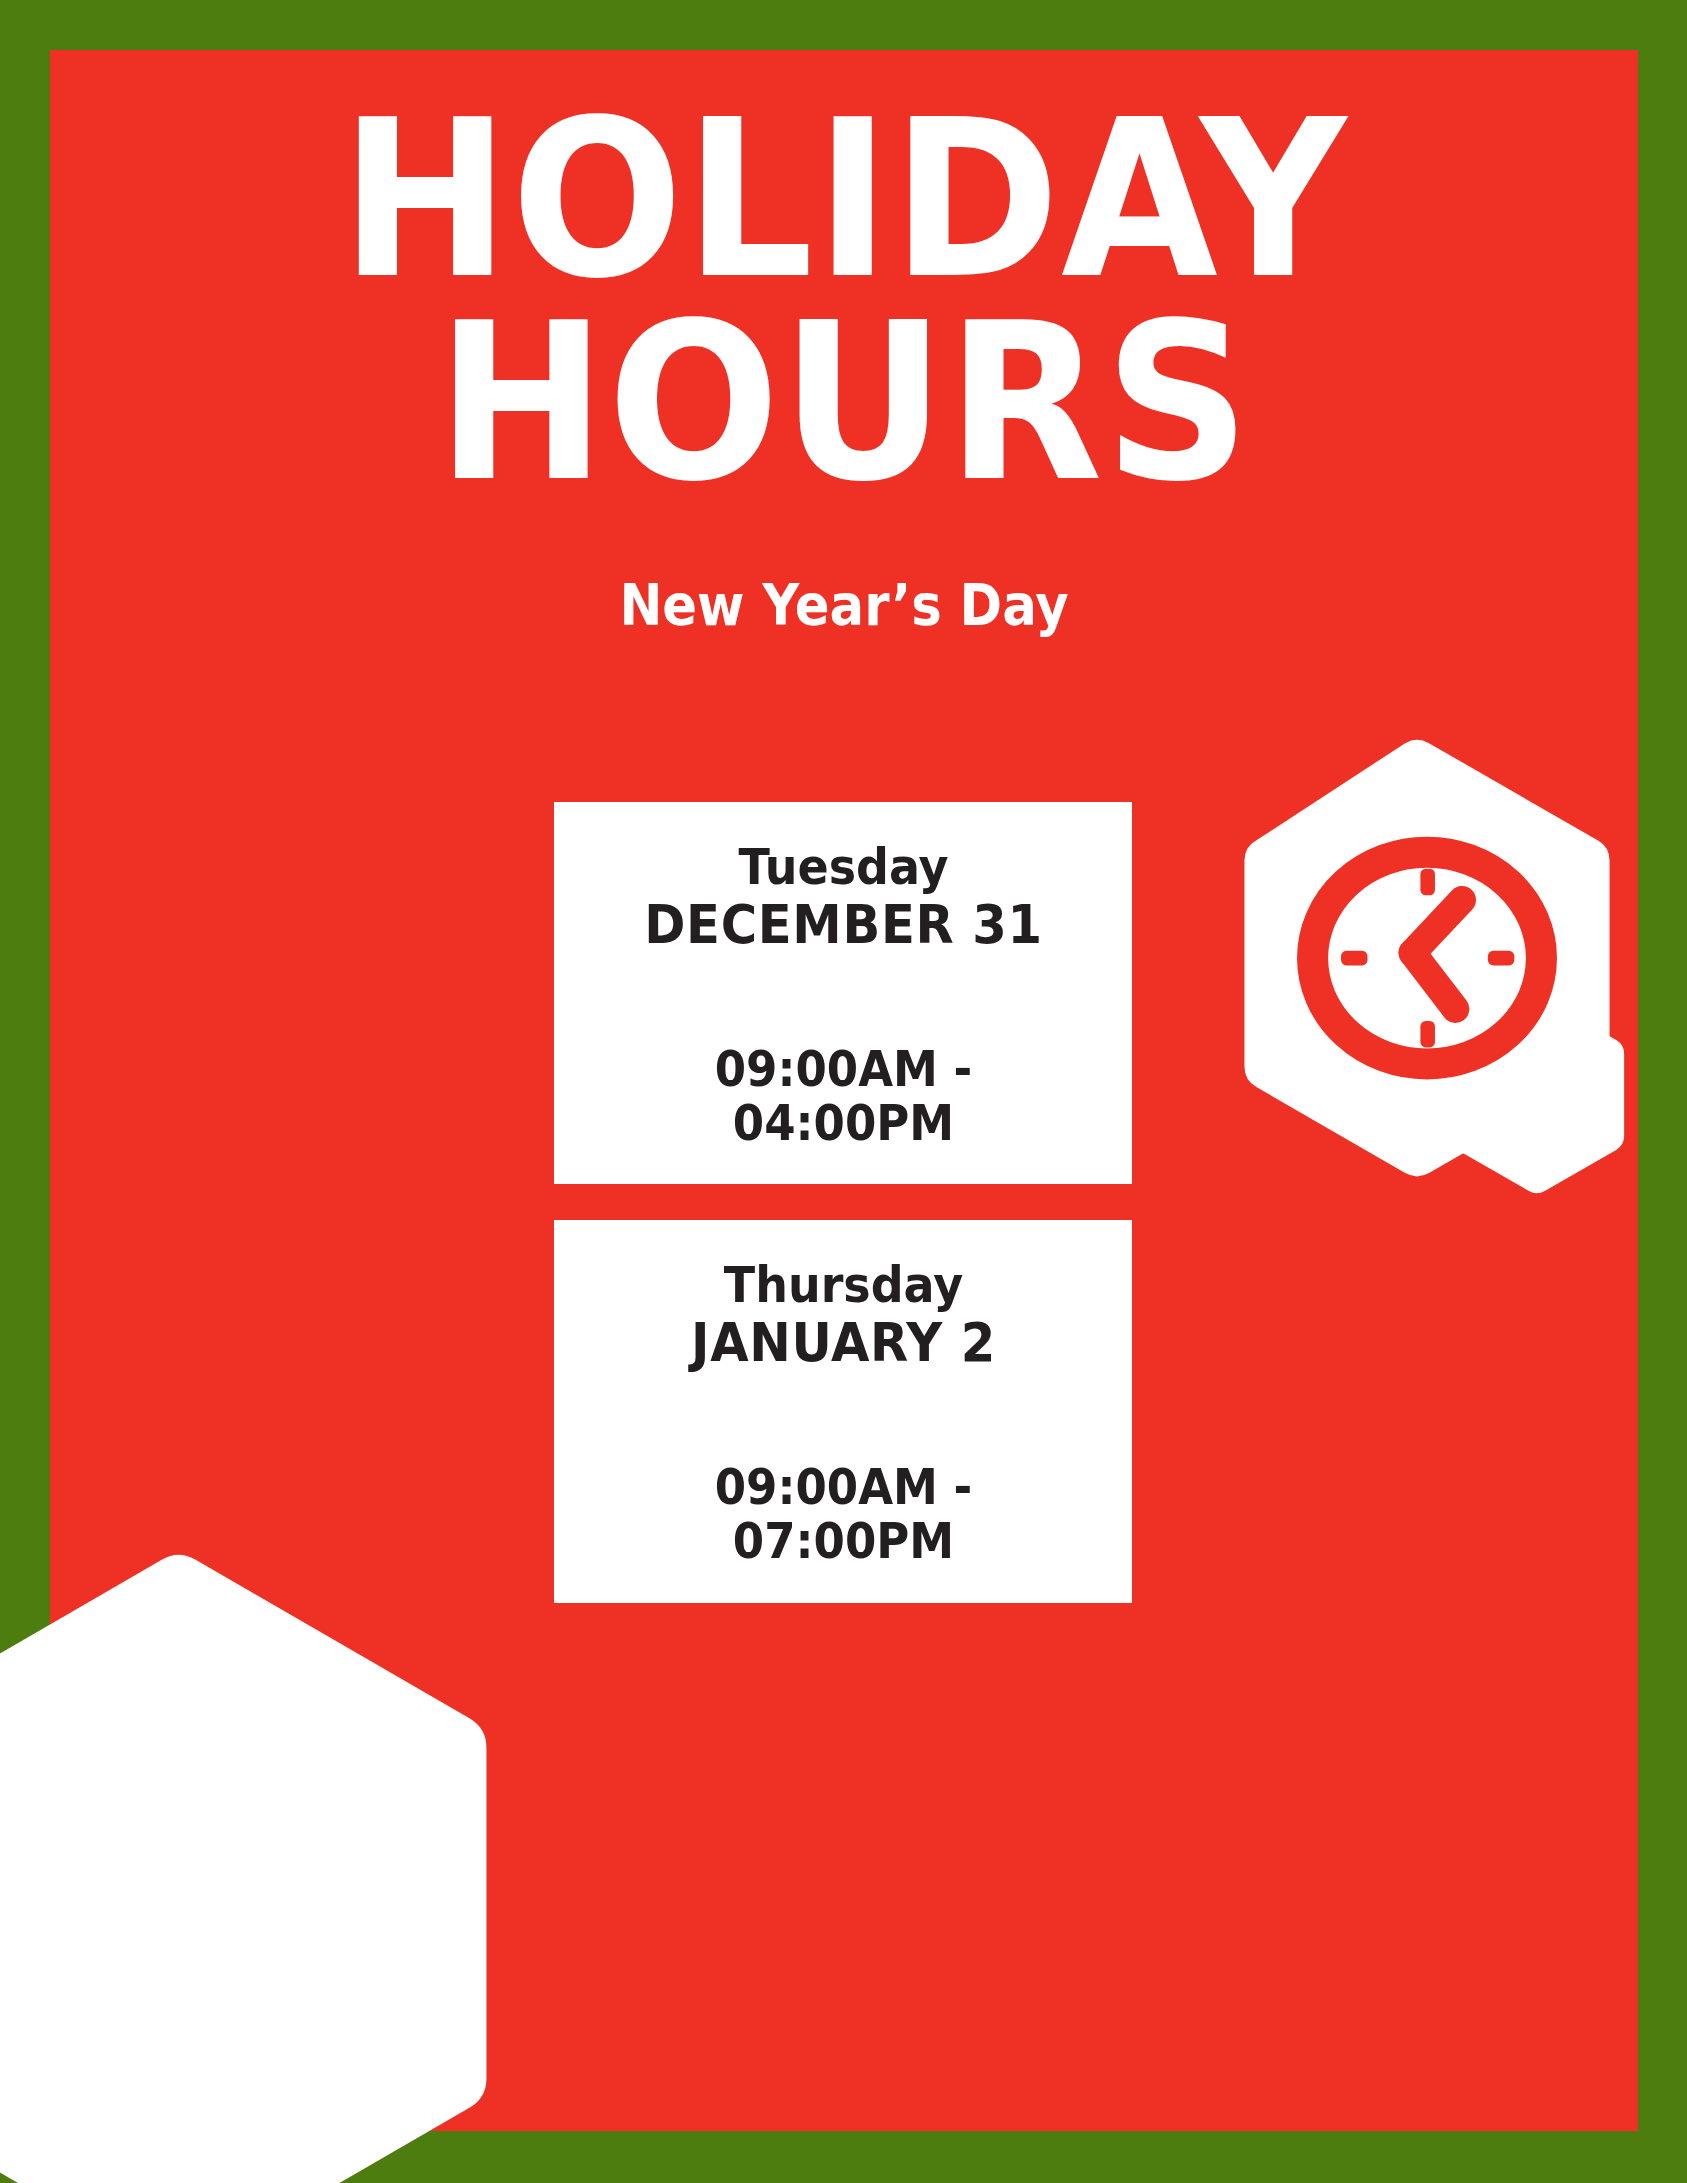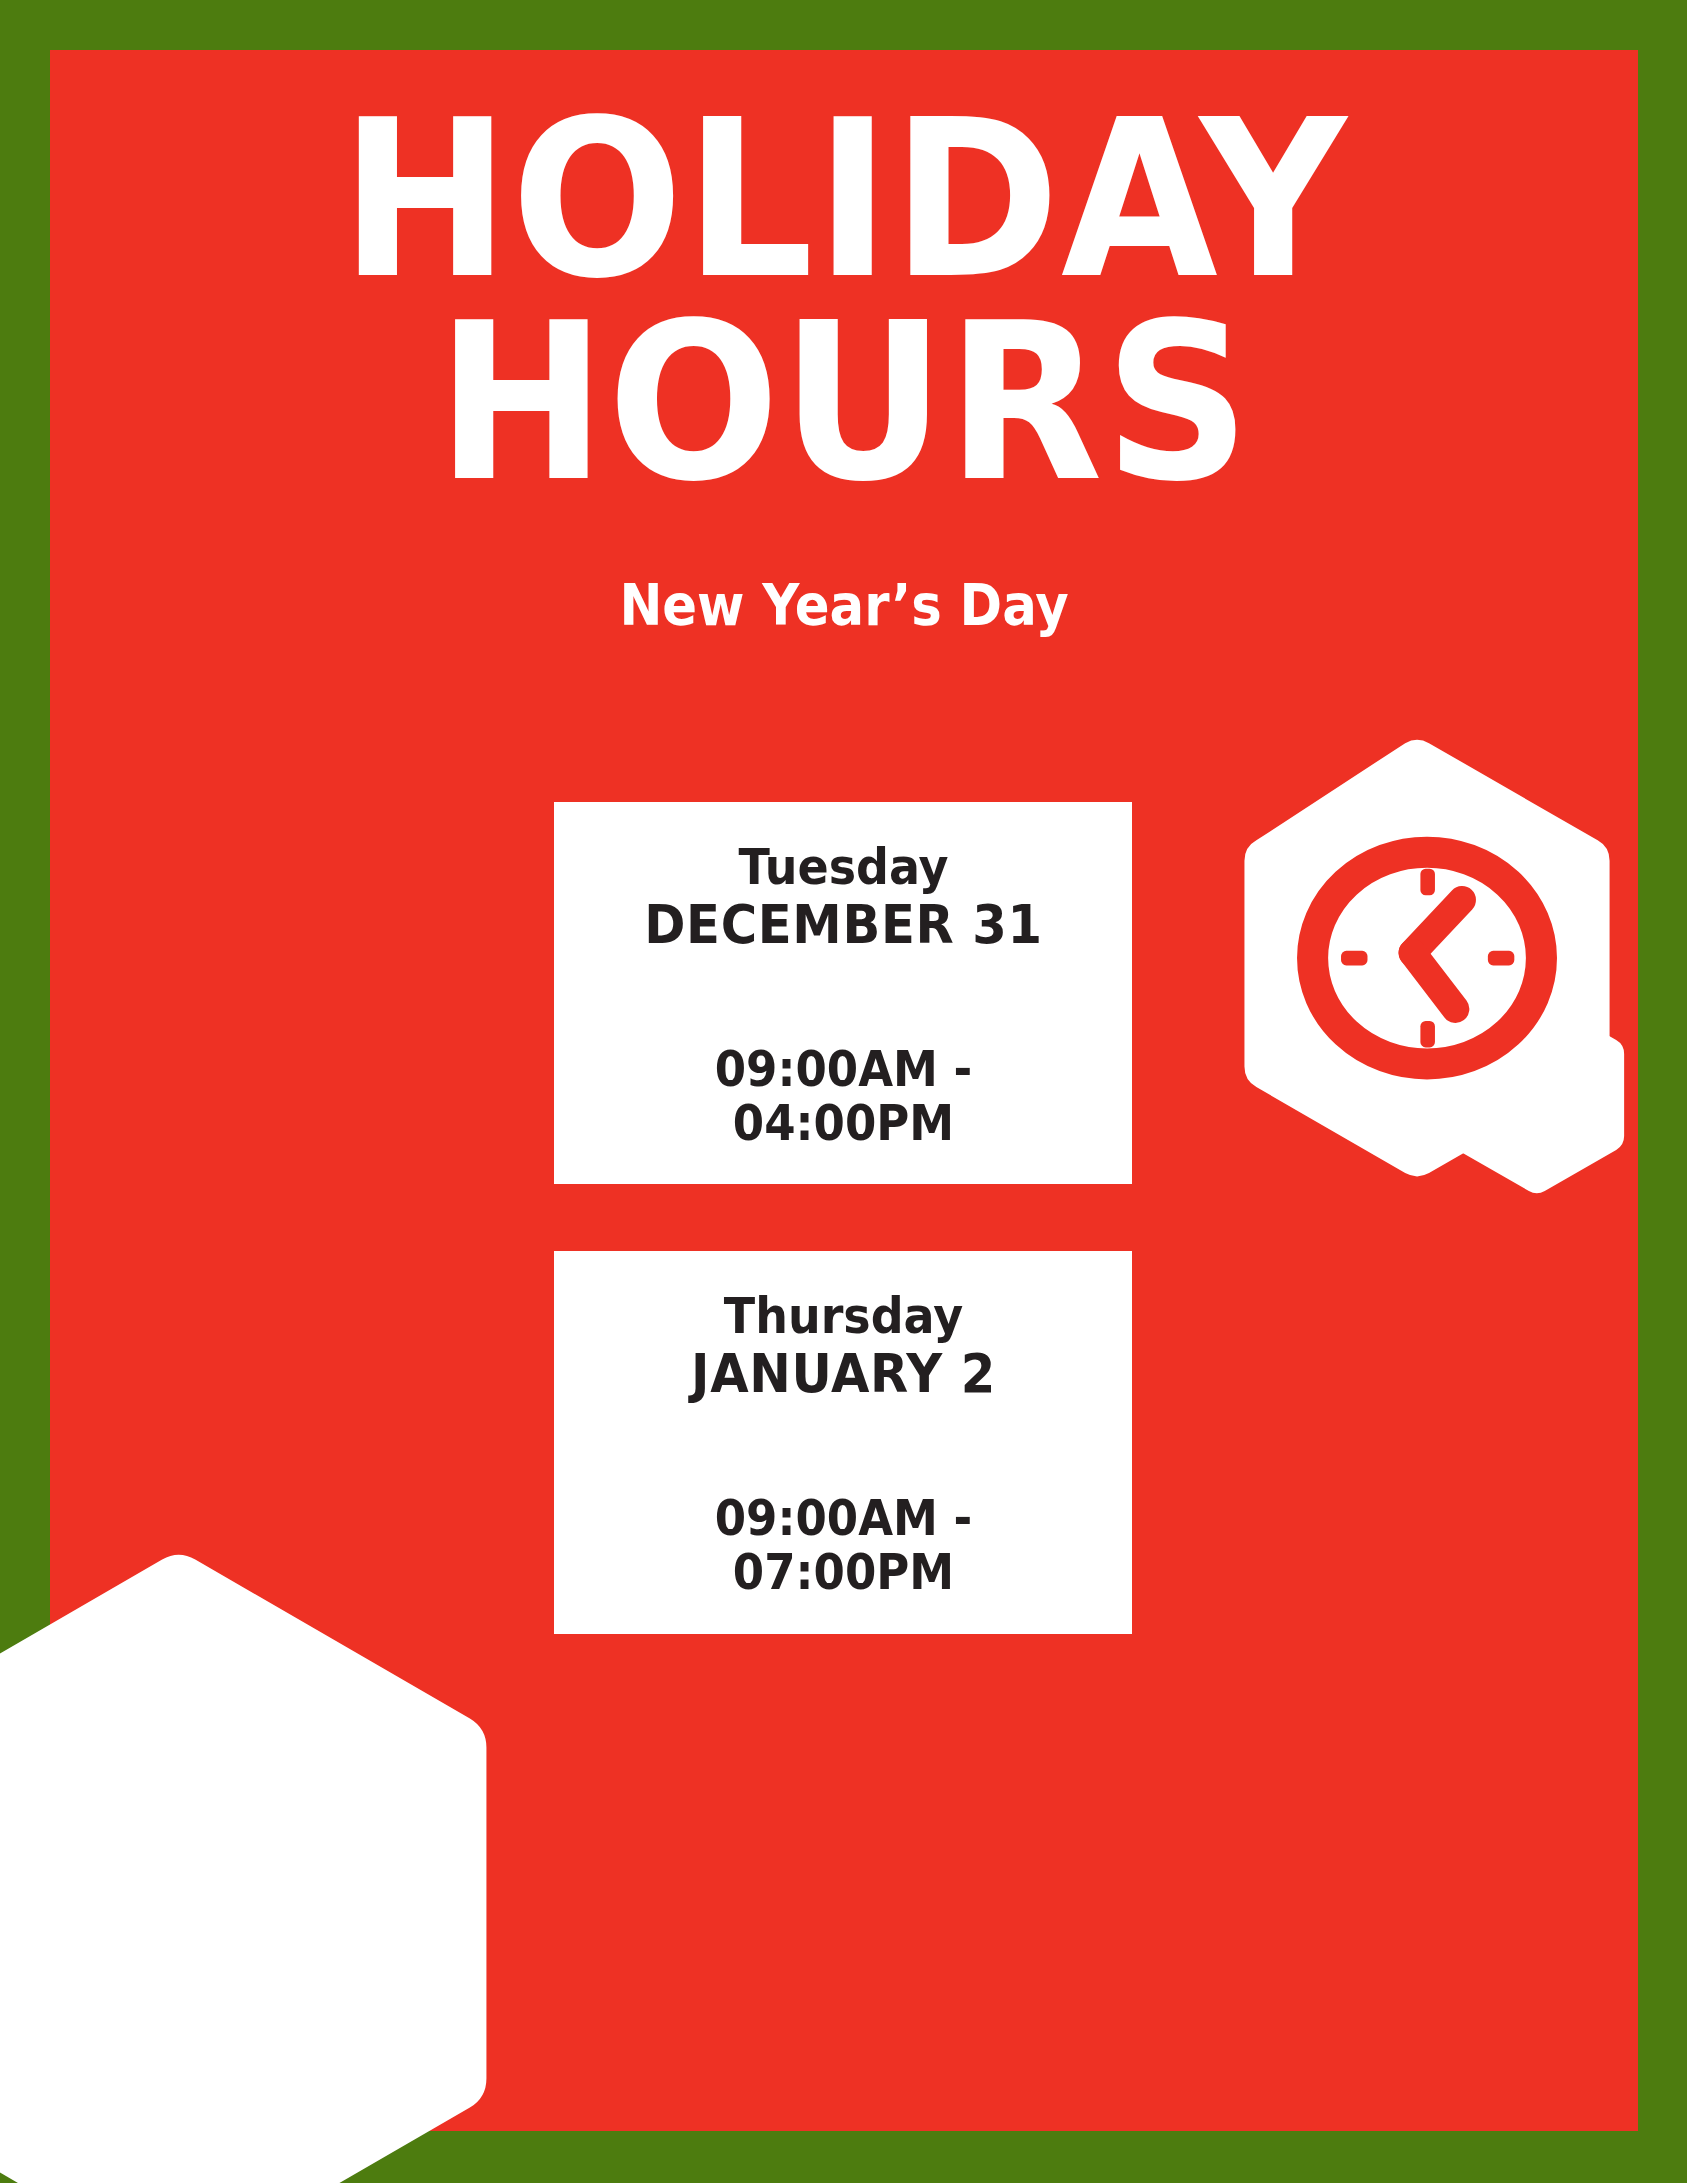--- a/index.html
+++ b/index.html
@@ -72,21 +72,21 @@
     left: 554px;
     top: 802px;
     width: 578px;
   }
   .hours-card {
     position: relative;
     width: 578px;
     background: #ffffff;
     box-sizing: border-box;
     padding: 38px 26.5px 34px 26.5px;
-    margin-bottom: 67px;
+    margin-bottom: 36px;
     text-align: center;
   }
   .hours-card:last-child { margin-bottom: 0; }
 
   .card-weekday {
     display: block;
     color: #231f20;
     font-family: "DejaVu Sans", "Liberation Sans", sans-serif;
     font-weight: bold;
     font-size: 50px;

